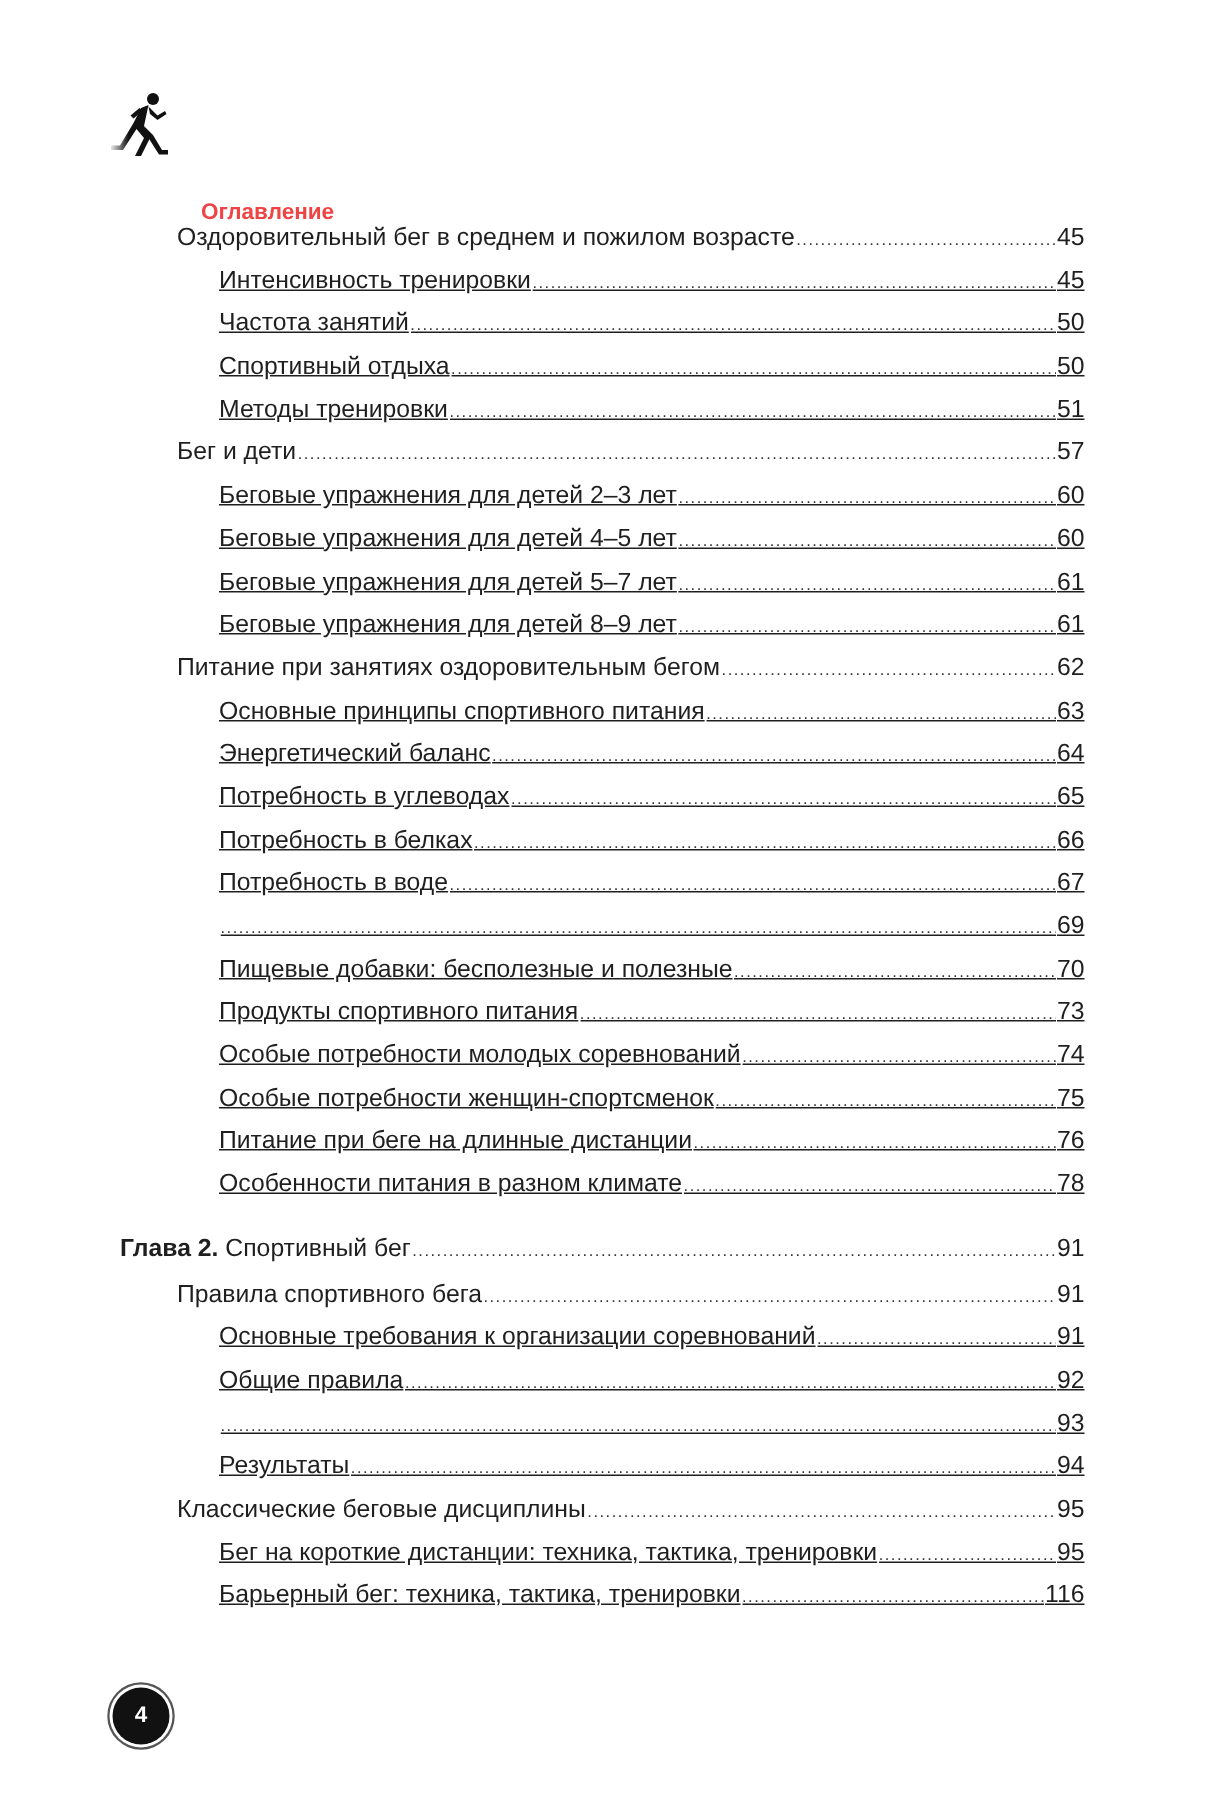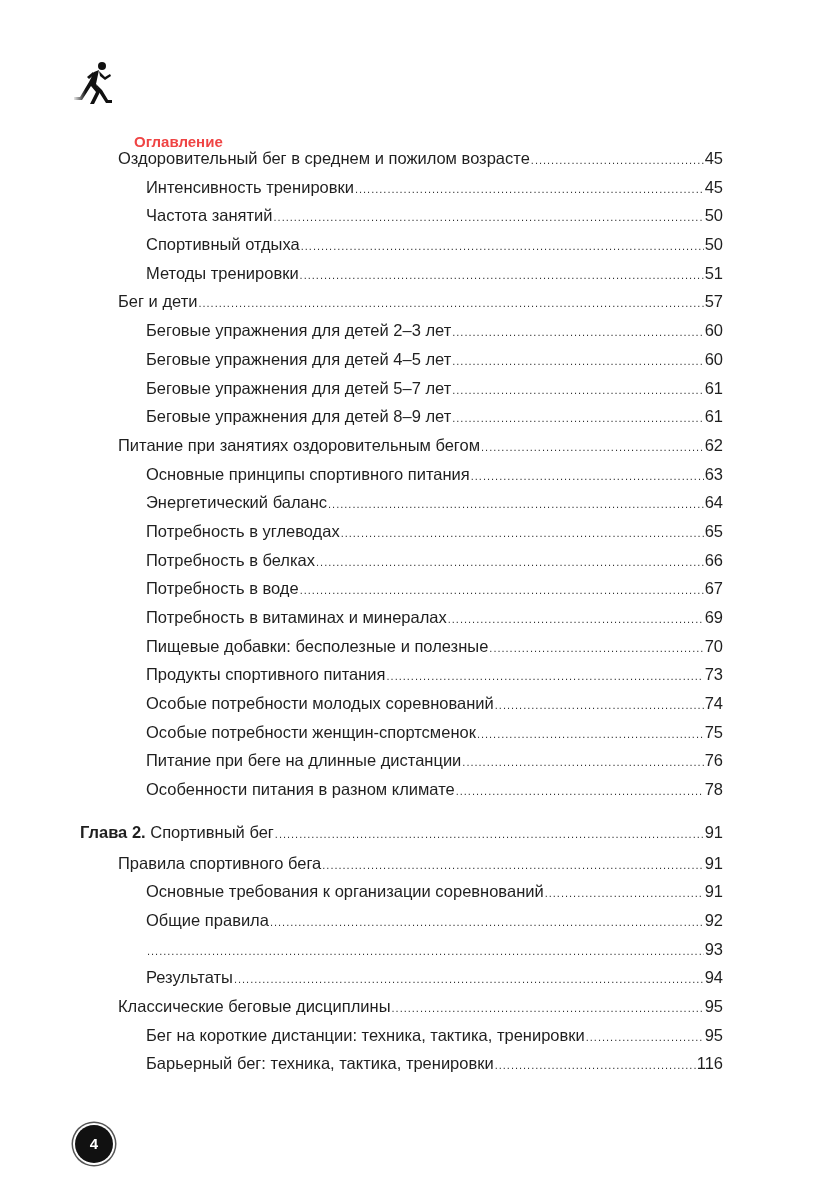--- a/index.html
+++ b/index.html
@@ -4,21 +4,21 @@
 <style>
   html, body { margin:0; padding:0; background:#ffffff; }
   body { width:817px; height:1200px; position:relative; overflow:hidden;
          font-family:"Liberation Sans", sans-serif; color:#1f1f1f; }
   .header { position:absolute; left:72px; top:60px; height:50px; width:400px; }
   .runner { position:absolute; left:0; top:0; width:46px; height:50px; }
   .header-title { position:absolute; left:62px; top:28px; font-size:15px; font-weight:bold; color:#ef4444;margin-top:45px; }
   .toc { position:absolute; left:80px; top:144px; width:643px; }
   .row { display:flex; align-items:baseline; height:28.7px; font-size:16.5px; line-height:28.7px; white-space:nowrap; }
   .row.l1 { padding-left:38px; }
-  .row.l2 { padding-left:66px; }
+  .row.l2 { padding-left:66px;text-decoration:underline; }
   .row.l0 { padding-left:0; margin-top:14px; margin-bottom:2px; }
   .row .title { flex:0 0 auto; }
   .row .title b { font-weight:bold; }
   .row .dots { flex:1 1 auto; overflow:hidden; margin:0 1px; letter-spacing:1px; font-size:11px; color:#333; }
   .row .dots::before { content:"..............................................................................................................................................................................................."; }
   .row .page { flex:0 0 auto; }
   .pagenum { position:absolute; left:75px; top:1125px; width:38px; height:38px; border-radius:50%;
              background:#111; box-shadow:0 0 0 2px #fff, 0 0 0 3.5px #555;
              color:#fff; font-weight:bold; font-size:15px; text-align:center; line-height:38px; }
 </style>
@@ -117,21 +117,20 @@
       <span class="title"><span>Потребность в белках</span></span>
       <span class="dots"></span>
       <span class="page">66</span>
     </div>
     <div class="row l2">
       <span class="title"><span>Потребность в воде</span></span>
       <span class="dots"></span>
       <span class="page">67</span>
     </div>
     <div class="row l2">
-      <span class="title"><span>Потребность в витаминах и минералах</span></span>
       <span class="dots"></span>
       <span class="page">69</span>
     </div>
     <div class="row l2">
       <span class="title"><span>Пищевые добавки: бесполезные и полезные</span></span>
       <span class="dots"></span>
       <span class="page">70</span>
     </div>
     <div class="row l2">
       <span class="title"><span>Продукты спортивного питания</span></span>

